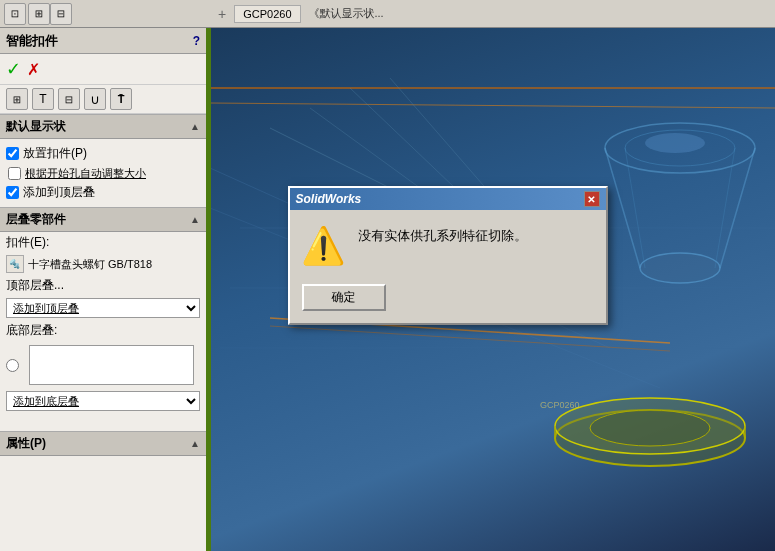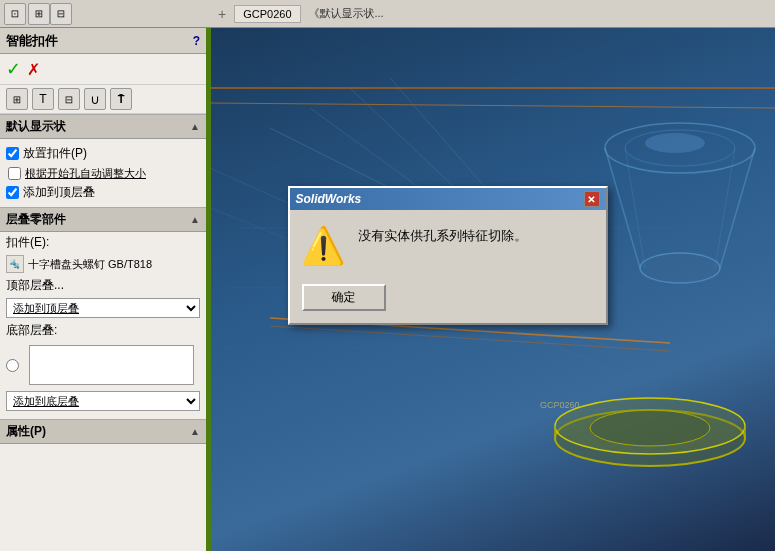--- a/index.html
+++ b/index.html
@@ -434,21 +434,21 @@
       <div class="stack-list-box" style="flex:1;min-height:40px;">
       </div>
     </div>
 
     <div class="dropdown-row">
       <select class="dropdown-select">
         <option>添加到底层叠</option>
       </select>
     </div>
 
-    <div class="section-header" style="margin-top:8px;">
+    <div class="section-header" style="margin-top:20px;">
       <span>属性(P)</span>
       <span class="section-collapse">▲</span>
     </div>
   </div>
 </div>
 
 <div class="viewport">
 
   <svg width="100%" height="100%" style="position:absolute;top:0;left:0;">
 

